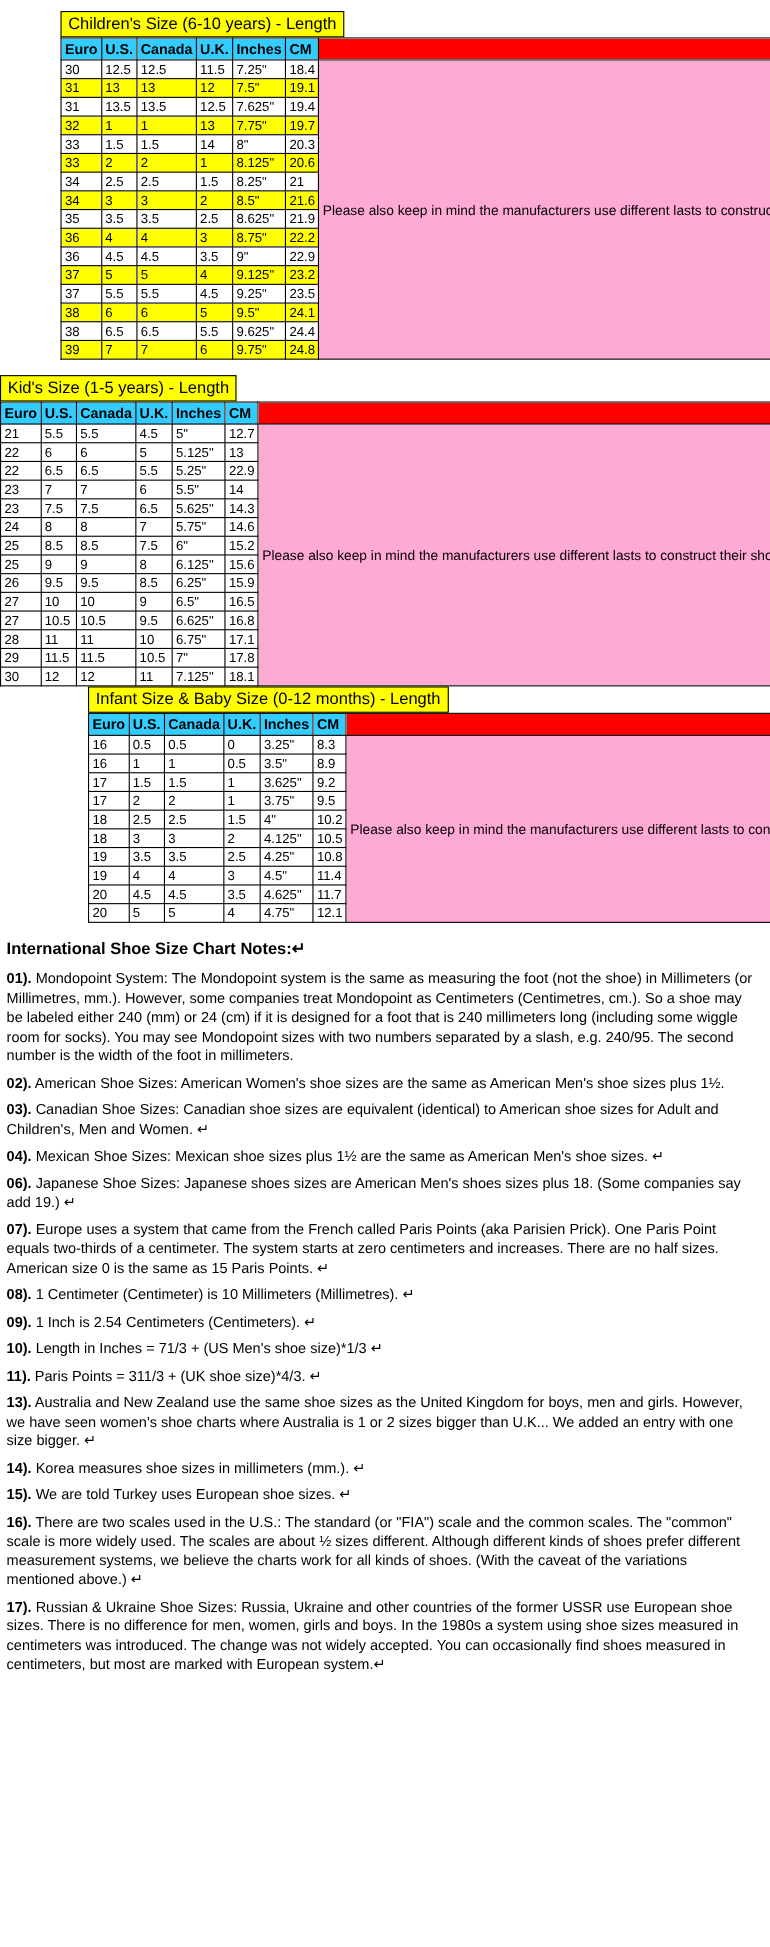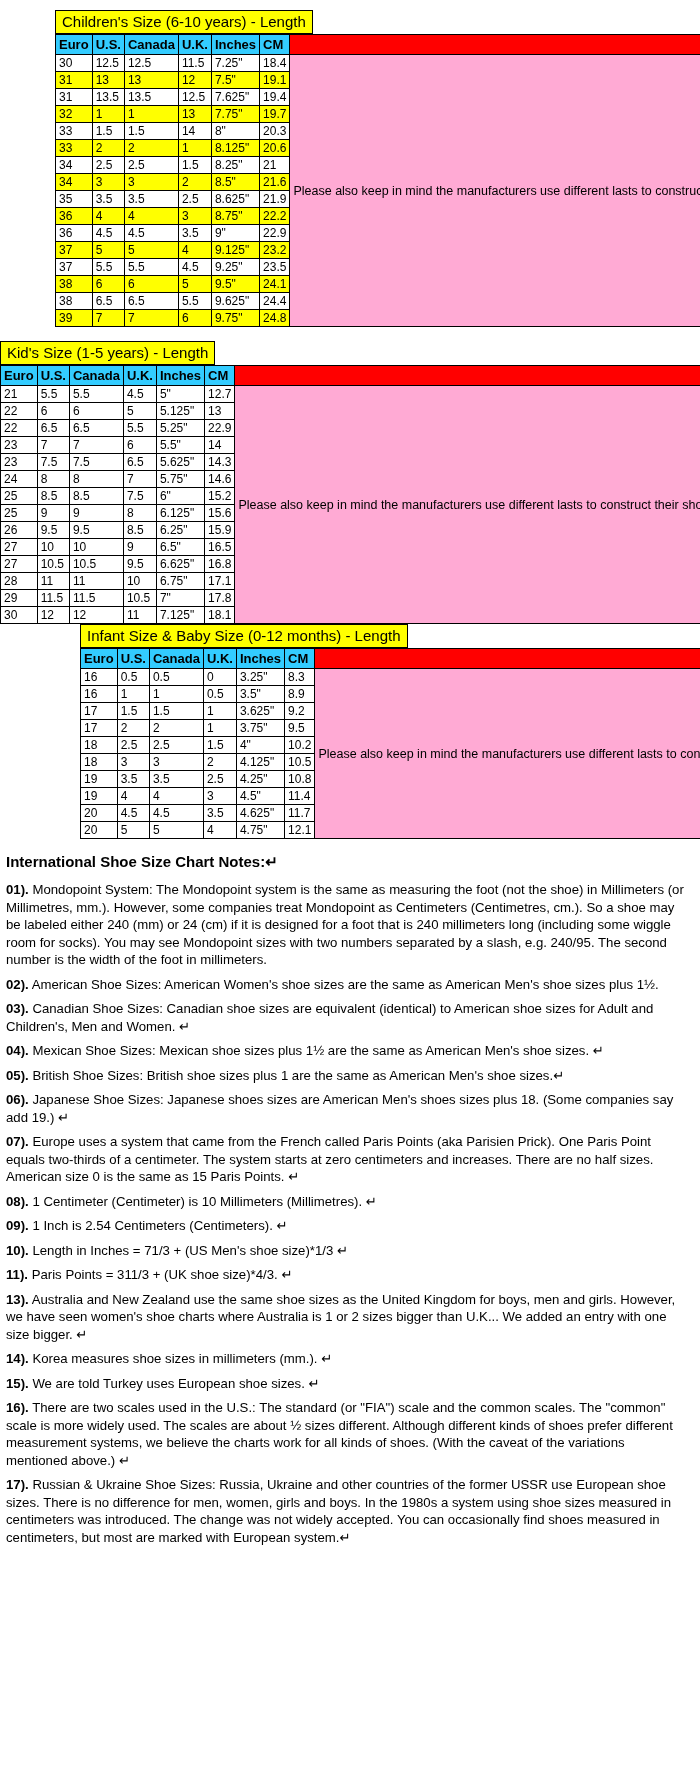--- a/index.html
+++ b/index.html
@@ -489,21 +489,20 @@
         </table></div>
     </div>
 
   <div class="notes-wrap">
     <div class="notes-title">International Shoe Size Chart Notes:↵</div>
     <div id="notes-root">
         <p class="note"><b>01).</b> <span>Mondopoint System: The Mondopoint system is the same as measuring the foot (not the shoe) in Millimeters (or Millimetres, mm.). However, some companies treat Mondopoint as Centimeters (Centimetres, cm.). So a shoe may be labeled either 240 (mm) or 24 (cm) if it is designed for a foot that is 240 millimeters long (including some wiggle room for socks). You may see Mondopoint sizes with two numbers separated by a slash, e.g. 240/95. The second number is the width of the foot in millimeters.</span></p>
         <p class="note"><b>02).</b> <span>American Shoe Sizes: American Women's shoe sizes are the same as American Men's shoe sizes plus 1½.</span></p>
         <p class="note"><b>03).</b> <span>Canadian Shoe Sizes: Canadian shoe sizes are equivalent (identical) to American shoe sizes for Adult and Children's, Men and Women.  ↵</span></p>
         <p class="note"><b>04).</b> <span>Mexican Shoe Sizes: Mexican shoe sizes plus 1½ are the same as American Men's shoe sizes.  ↵</span></p>
-        <p class="note"><b>05).</b> <span>British Shoe Sizes: British shoe sizes plus 1 are the same as American Men's shoe sizes.↵</span></p>
         <p class="note"><b>06).</b> <span>Japanese Shoe Sizes: Japanese shoes sizes are American Men's shoes sizes plus 18. (Some companies say add 19.) ↵</span></p>
         <p class="note"><b>07).</b> <span>Europe uses a system that came from the French called Paris Points (aka Parisien Prick). One Paris Point equals two-thirds of a centimeter. The system starts at zero centimeters and increases. There are no half sizes. American size 0 is the same as 15 Paris Points. ↵</span></p>
         <p class="note"><b>08).</b> <span>1 Centimeter (Centimeter) is 10 Millimeters (Millimetres).  ↵</span></p>
         <p class="note"><b>09).</b> <span>1 Inch is 2.54 Centimeters (Centimeters). ↵</span></p>
         <p class="note"><b>10).</b> <span>Length in Inches = 71/3 + (US Men's shoe size)*1/3  ↵</span></p>
         <p class="note"><b>11).</b> <span>Paris Points = 311/3 + (UK shoe size)*4/3. ↵</span></p>
         <p class="note"><b>13).</b> <span>Australia and New Zealand use the same shoe sizes as the United Kingdom for boys, men and girls. However, we have seen women's shoe charts where Australia is 1 or 2 sizes bigger than U.K... We added an entry with one size bigger. ↵</span></p>
         <p class="note"><b>14).</b> <span>Korea measures shoe sizes in millimeters (mm.).  ↵</span></p>
         <p class="note"><b>15).</b> <span>We are told Turkey uses European shoe sizes.  ↵</span></p>
         <p class="note"><b>16).</b> <span>There are two scales used in the U.S.: The standard (or "FIA") scale and the common scales. The "common" scale is more widely used. The scales are about ½ sizes different. Although different kinds of shoes prefer different measurement systems, we believe the charts work for all kinds of shoes. (With the caveat of the variations mentioned above.) ↵</span></p>

